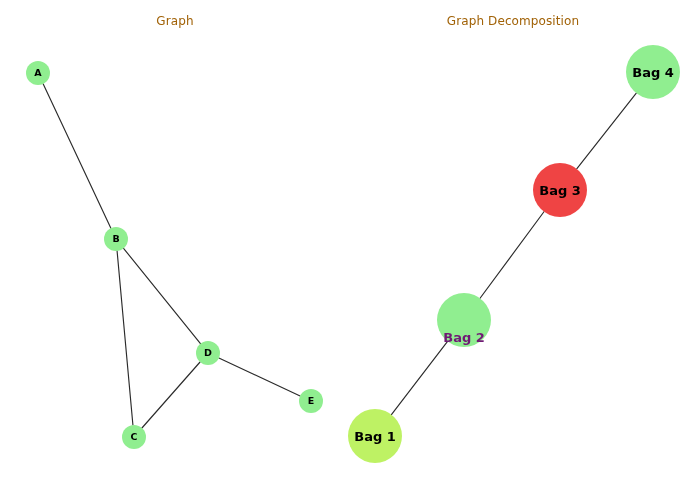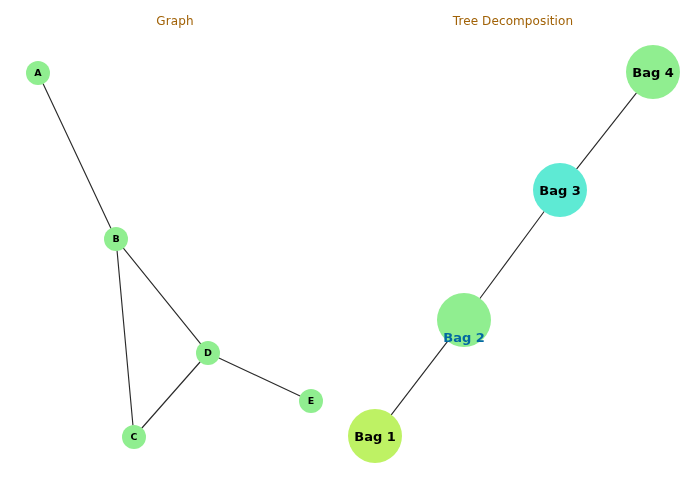--- a/index.html
+++ b/index.html
@@ -68,21 +68,21 @@
     line-height: 1;
   }
 </style>
 </head>
 <body>
 
 <div id="canvas">
 
   <div class="panel-title" id="title-graph">Graph</div>
 
-  <div class="panel-title" id="title-tree">Tree Decomposition</div>
+  <div class="panel-title" id="title-tree">Graph Decomposition</div>
 
   <svg id="edges" viewBox="0 0 700 490" preserveAspectRatio="none">
       <line x1="43.10326187916828" y1="83.86078810181968" x2="110.89673812083171" y2="228.13921189818032" stroke="#2b2b2b"></line>
       <line x1="117.08642895251022" y1="250.95071847761244" x2="132.91357104748977" y2="425.04928152238756" stroke="#2b2b2b"></line>
       <line x1="123.53623121910975" y1="248.33837346715774" x2="200.46376878089026" y2="343.66162653284226" stroke="#2b2b2b"></line>
       <line x1="141.93236651682795" y1="427.99569206197907" x2="200.06763348317205" y2="362.00430793802093" stroke="#2b2b2b"></line>
       <line x1="218.87689397676994" y1="358.06884379499957" x2="300.12310602323004" y2="395.93115620500043" stroke="#2b2b2b"></line>
       <line x1="391.43540431058545" y1="414.5785741569897" x2="447.56459568941455" y2="341.4214258430103" stroke="#2b2b2b"></line>
       <line x1="480.03916175354783" y1="298.28030179207065" x2="543.9608382464522" y2="211.71969820792933" stroke="#2b2b2b"></line>
       <line x1="576.7129099014461" y1="168.79437238311147" x2="636.2870900985539" y2="93.20562761688855" stroke="#2b2b2b"></line>
@@ -101,23 +101,23 @@
       <div class="node small" style="left: 196px; top: 341px; width: 24px; height: 24px; background: rgb(144, 238, 144);">
         <span class="node-label" style="color: rgb(0, 0, 0);">D</span>
       </div>
       <div class="node small" style="left: 299px; top: 389px; width: 24px; height: 24px; background: rgb(144, 238, 144);">
         <span class="node-label" style="color: rgb(0, 0, 0);">E</span>
       </div>
       <div class="node big" style="left: 348px; top: 409px; width: 54px; height: 54px; background: #bef264;">
         <span class="node-label" style="color: rgb(0, 0, 0);">Bag 1</span>
       </div>
       <div class="node big" style="left: 437px; top: 293px; width: 54px; height: 54px; background: rgb(144, 238, 144);">
-        <span class="node-label" style="color: #0369a1; margin-top: 34px;">Bag 2</span>
+        <span class="node-label" style="color: #701a75; margin-top: 34px;">Bag 2</span>
       </div>
-      <div class="node big" style="left: 533px; top: 163px; width: 54px; height: 54px; background: #5eead4;">
+      <div class="node big" style="left: 533px; top: 163px; width: 54px; height: 54px; background: #ef4444;">
         <span class="node-label" style="color: rgb(0, 0, 0);">Bag 3</span>
       </div>
       <div class="node big" style="left: 626px; top: 45px; width: 54px; height: 54px; background: rgb(144, 238, 144);">
         <span class="node-label" style="color: rgb(0, 0, 0);">Bag 4</span>
       </div>
     </div>
 
 </div>
 
 </body></html>

